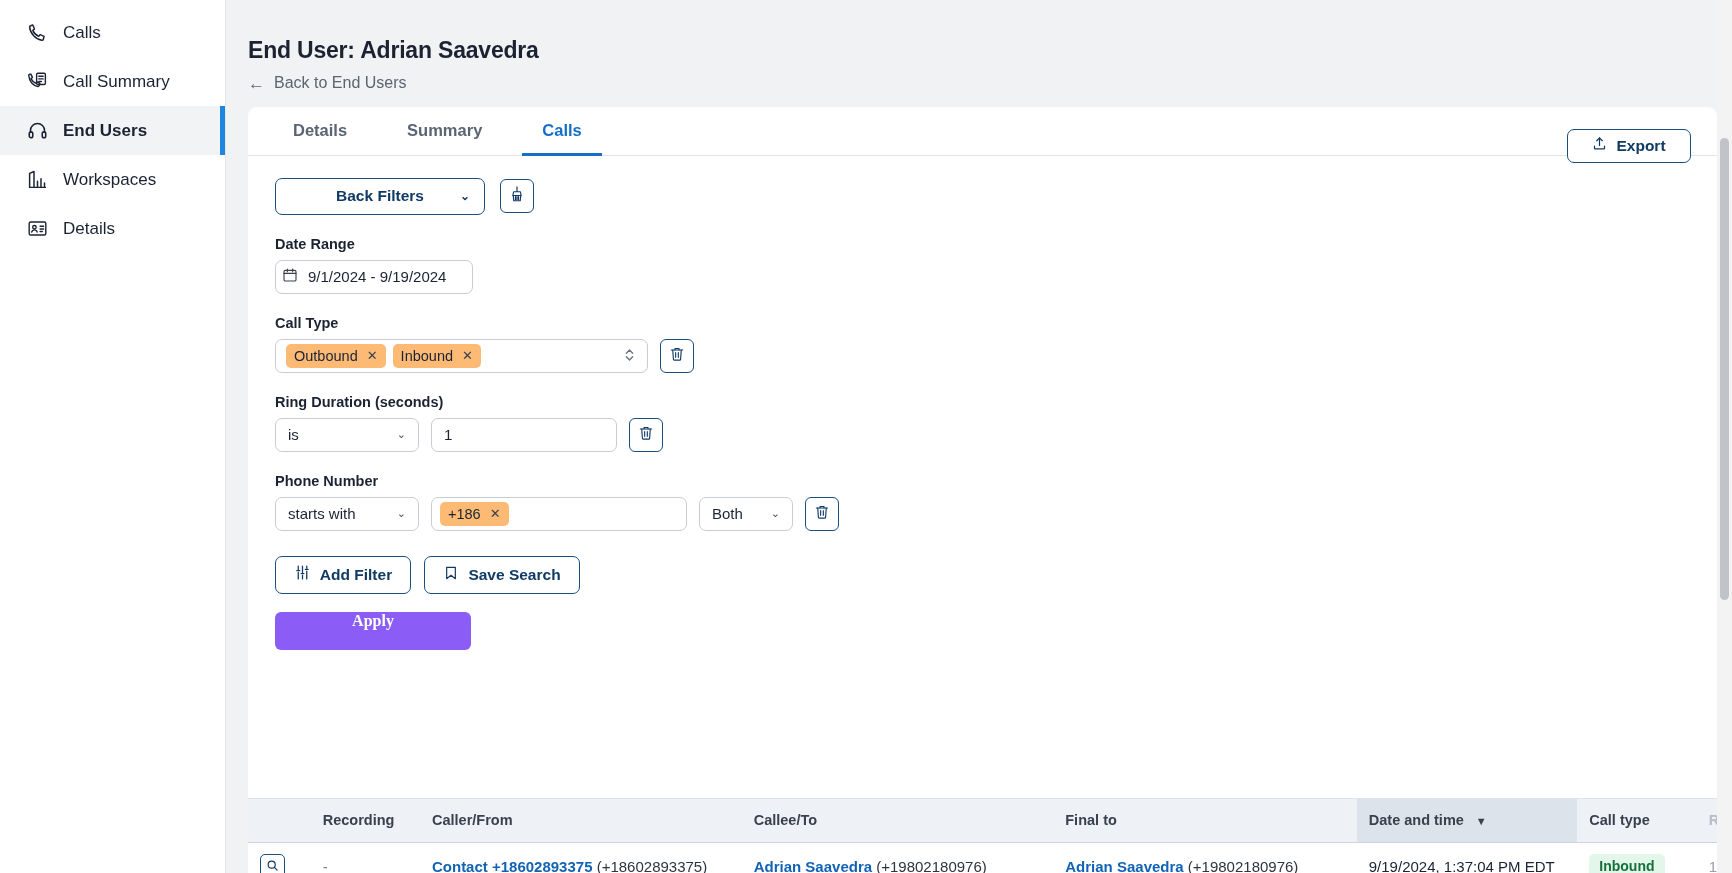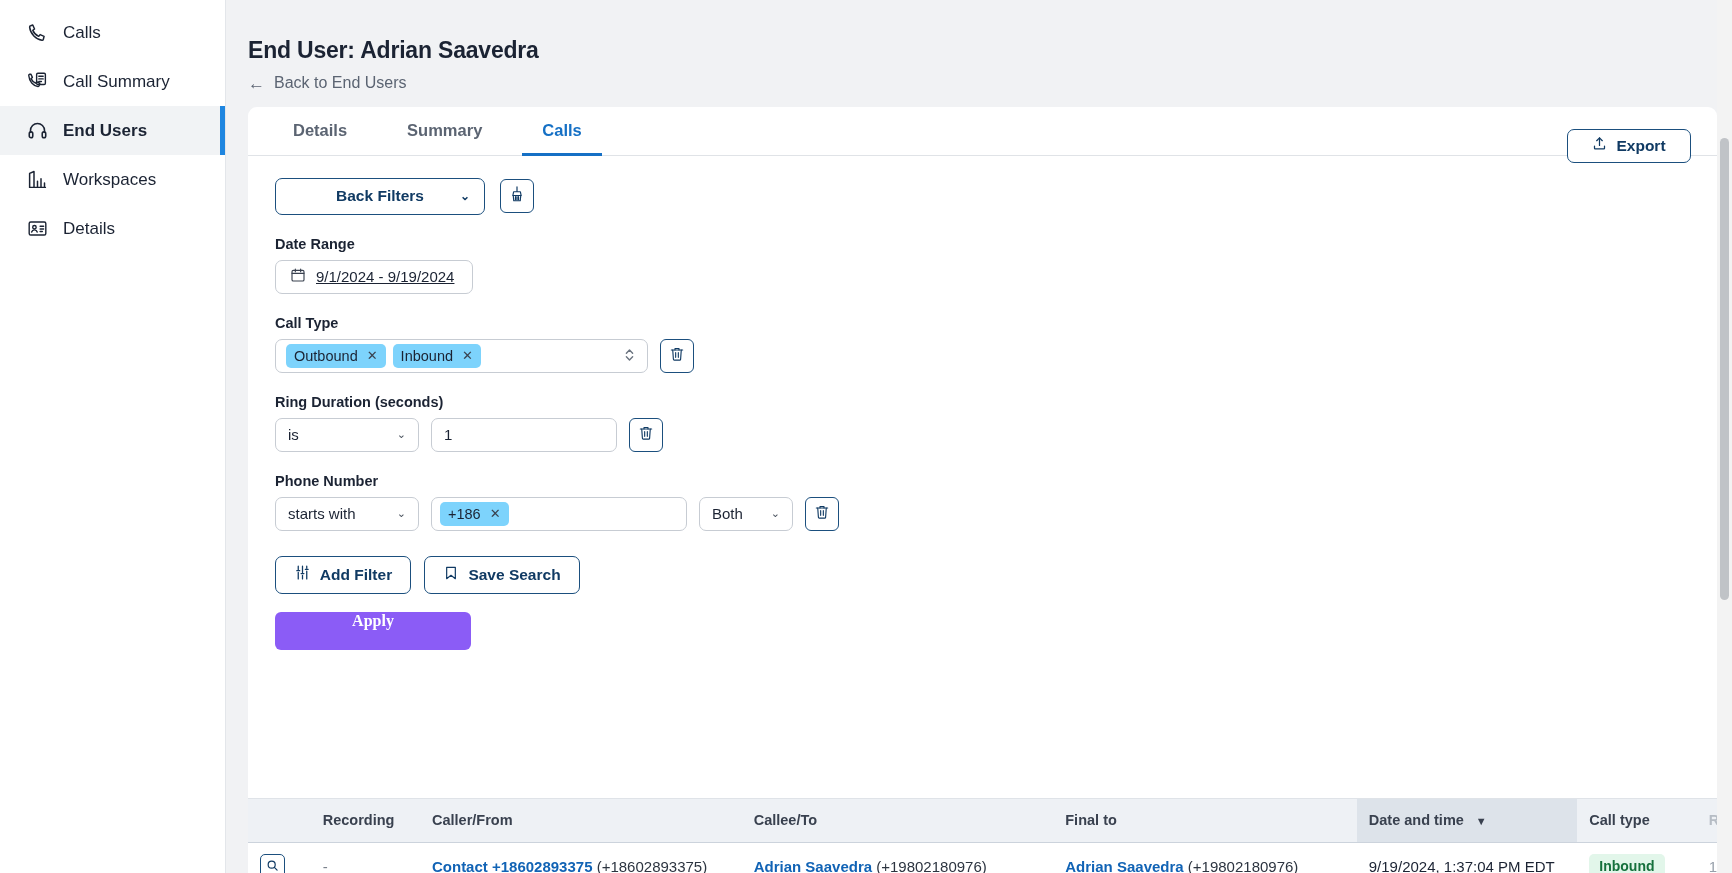--- a/index.html
+++ b/index.html
@@ -68,26 +68,26 @@
   .saved-filters .chev { position: absolute; right: 14px; font-size: 12px; }
   .export-btn { position: absolute; right: 26px; top: 22px; width: 124px; height: 34px; font-weight: bold; }
 
   .f-label { font-size: 14.5px; font-weight: bold; color: #1b2333; margin: 21px 0 8px 0; }
   .f-row { display: flex; align-items: center; gap: 12px; }
 
   .field {
     border: 1px solid #c7ccd3; border-radius: 7px; background: #fff;
     height: 34px; display: flex; align-items: center; font-size: 15px; color: #1b2333;
   }
-  .daterange { padding: 0 14px; gap: 10px; width: 198px; text-decoration: underline; }
+  .daterange { padding: 0 6px; gap: 10px; width: 198px; }
   .multiselect { width: 373px; padding: 0 10px; gap: 7px; position: relative; }
   .multiselect .updown { position: absolute; right: 12px; font-size: 11px; color: #6b7480; line-height: 1; }
   .chip {
     display: inline-flex; align-items: center; gap: 9px;
-    background: #7dd3fc; border-radius: 5px; padding: 4px 8px;
+    background: #fdba74; border-radius: 5px; padding: 4px 8px;
     font-size: 14.5px; color: #1b2333;
   }
   .chip .x { font-size: 13px; color: #3a424f; cursor: pointer; }
   .select { width: 144px; padding: 0 12px; justify-content: space-between; cursor: pointer; }
   .select.small { width: 94px; }
   .select .chev { font-size: 11px; color: #48505c; }
   .text-input { width: 186px; padding: 0 12px; }
   .tokeninput { width: 256px; padding: 0 8px; }
   .trash-btn {
     width: 34px; height: 34px; border: 1px solid #1b4f7e; border-radius: 6px;

